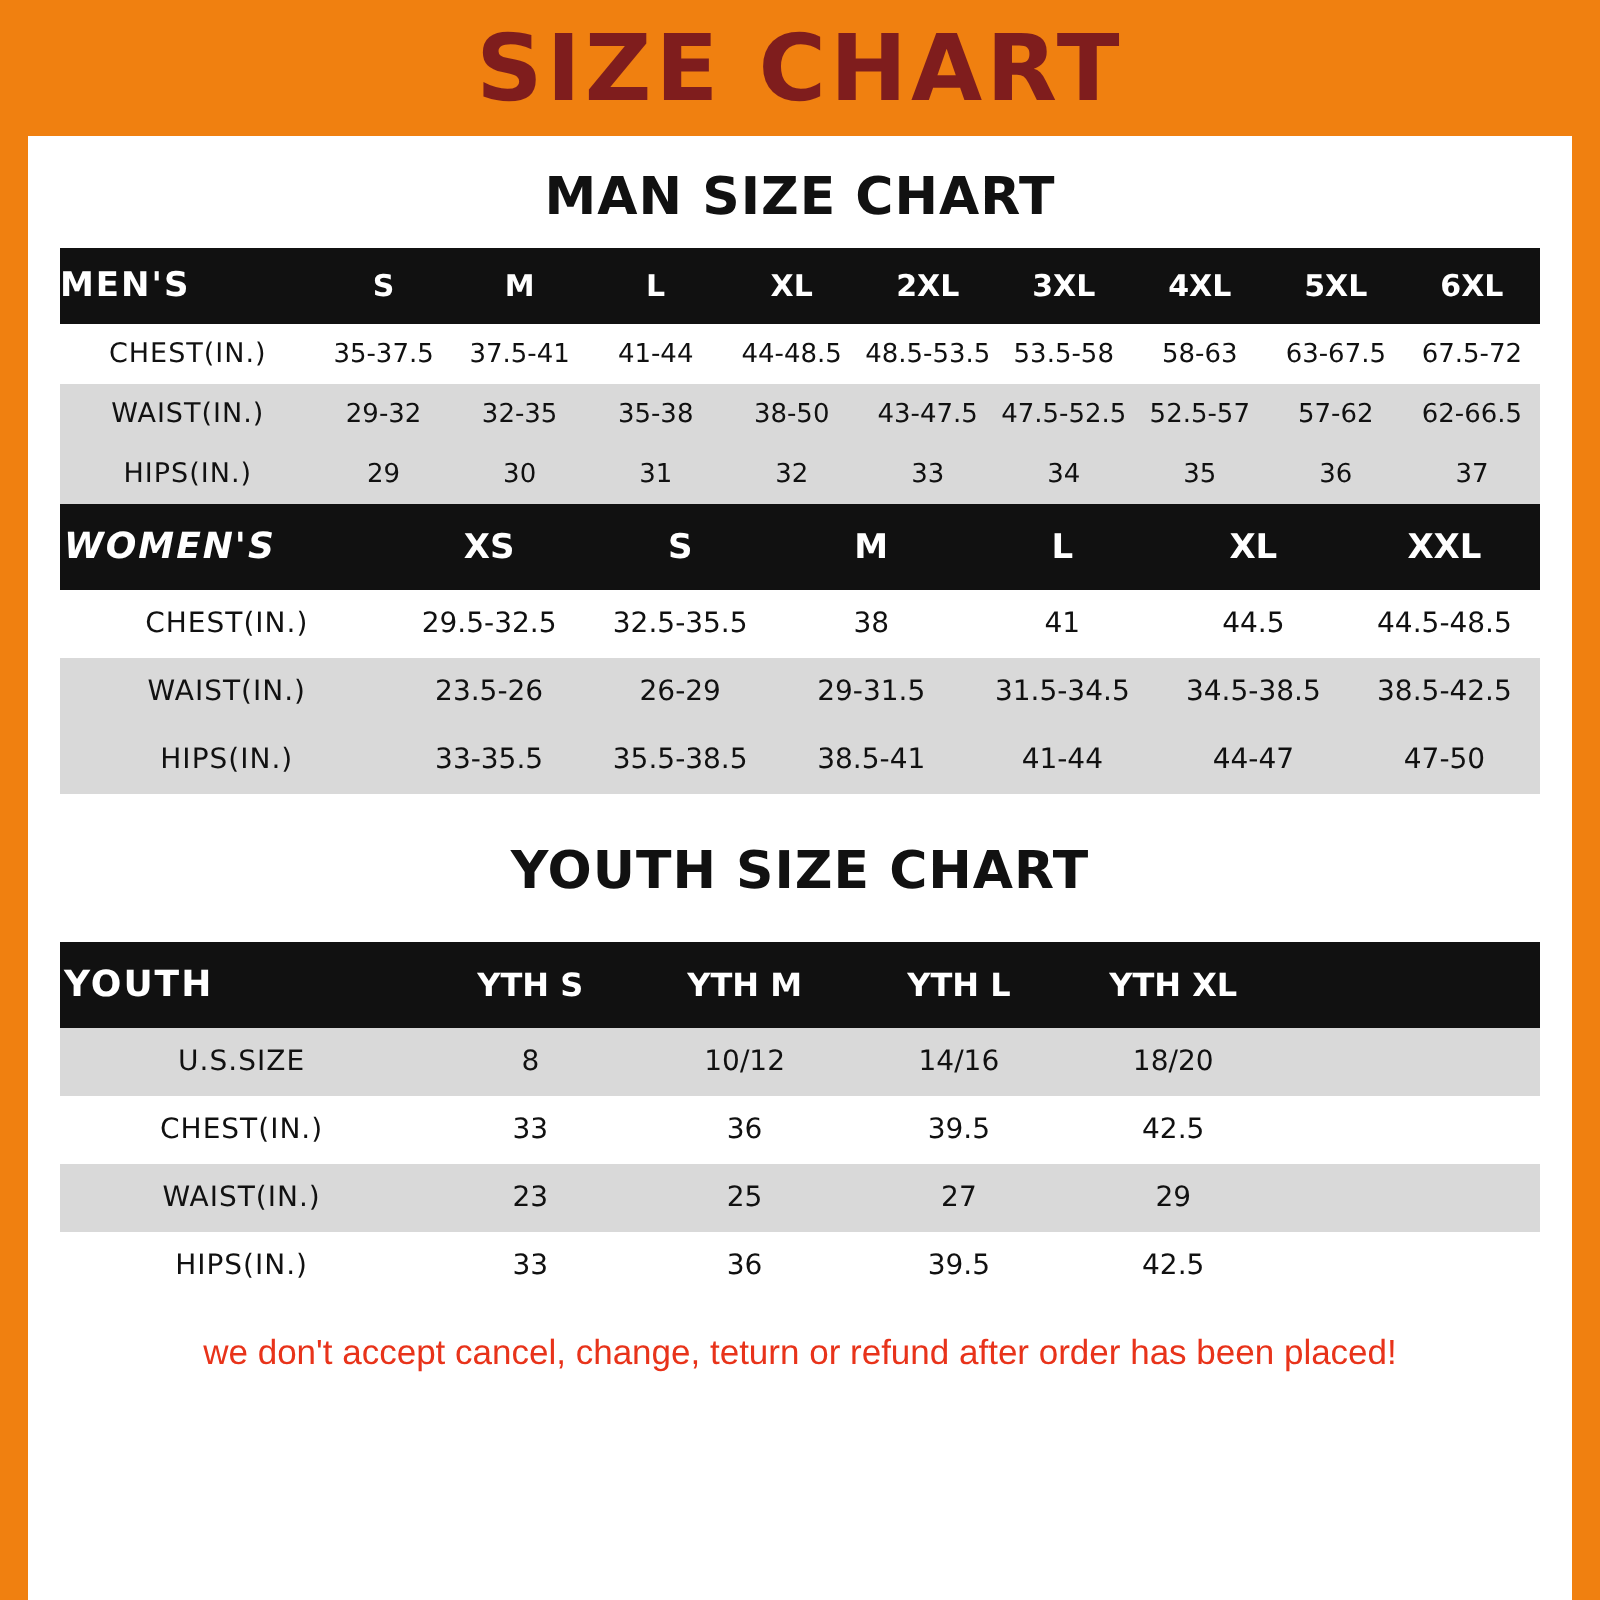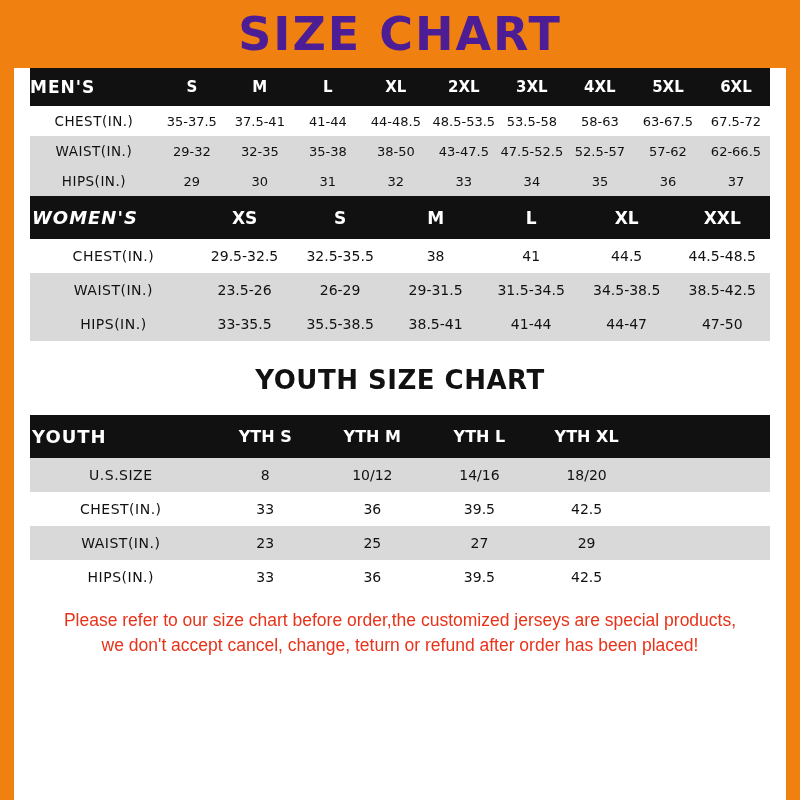--- a/index.html
+++ b/index.html
@@ -27,21 +27,21 @@
     height: 68px;
     display: flex;
     align-items: center;
     justify-content: center;
   }
   .banner-title {
     font-family: "DejaVu Sans", sans-serif;
     font-weight: bold;
     font-size: 46px;
     letter-spacing: 2px;
-    color: #4c1d95;
+    color: #7f1d1d;
     line-height: 1;
   }
   .content {
     padding: 0 16px;
   }
   .section-title {
     text-align: center;
     font-family: "DejaVu Sans", sans-serif;
     font-weight: bold;
     font-size: 26px;
@@ -115,20 +115,21 @@
 <body>
 
 <div class="page">
 
   <div class="banner">
     <div class="banner-title">SIZE CHART</div>
   </div>
 
   <div class="content">
 
+    <div class="section-title t-man">MAN SIZE CHART</div>
     <table class="size-table man-table">
       <thead>
         <tr class="hdr-row">
           <th class="label-cell" style="width:17%">MEN'S</th>
           <th>S</th>
           <th>M</th>
           <th>L</th>
           <th>XL</th>
           <th>2XL</th>
           <th>3XL</th>
@@ -262,18 +263,17 @@
           <td>33</td>
           <td>36</td>
           <td>39.5</td>
           <td>42.5</td>
           <td></td>
         </tr>
       </tbody>
     </table>
 
     <div class="footer-note">
-      <div>Please refer to our size chart before order,the customized jerseys are special products,</div>
       <div>we don't accept cancel, change, teturn or refund after order has been placed!</div>
     </div>
 
   </div>
 </div>
 
 </body></html>

